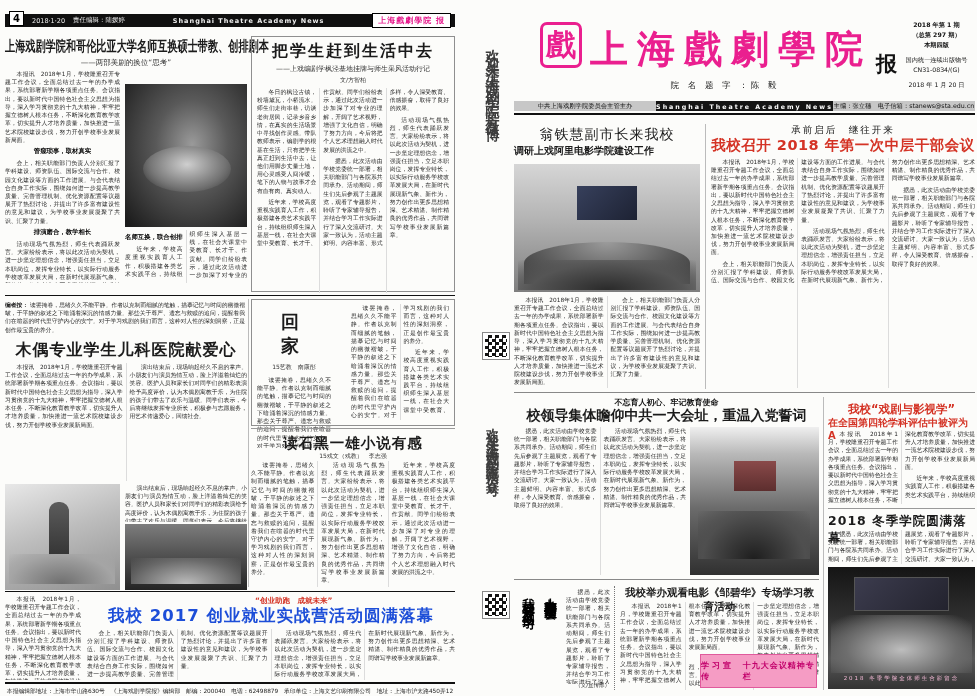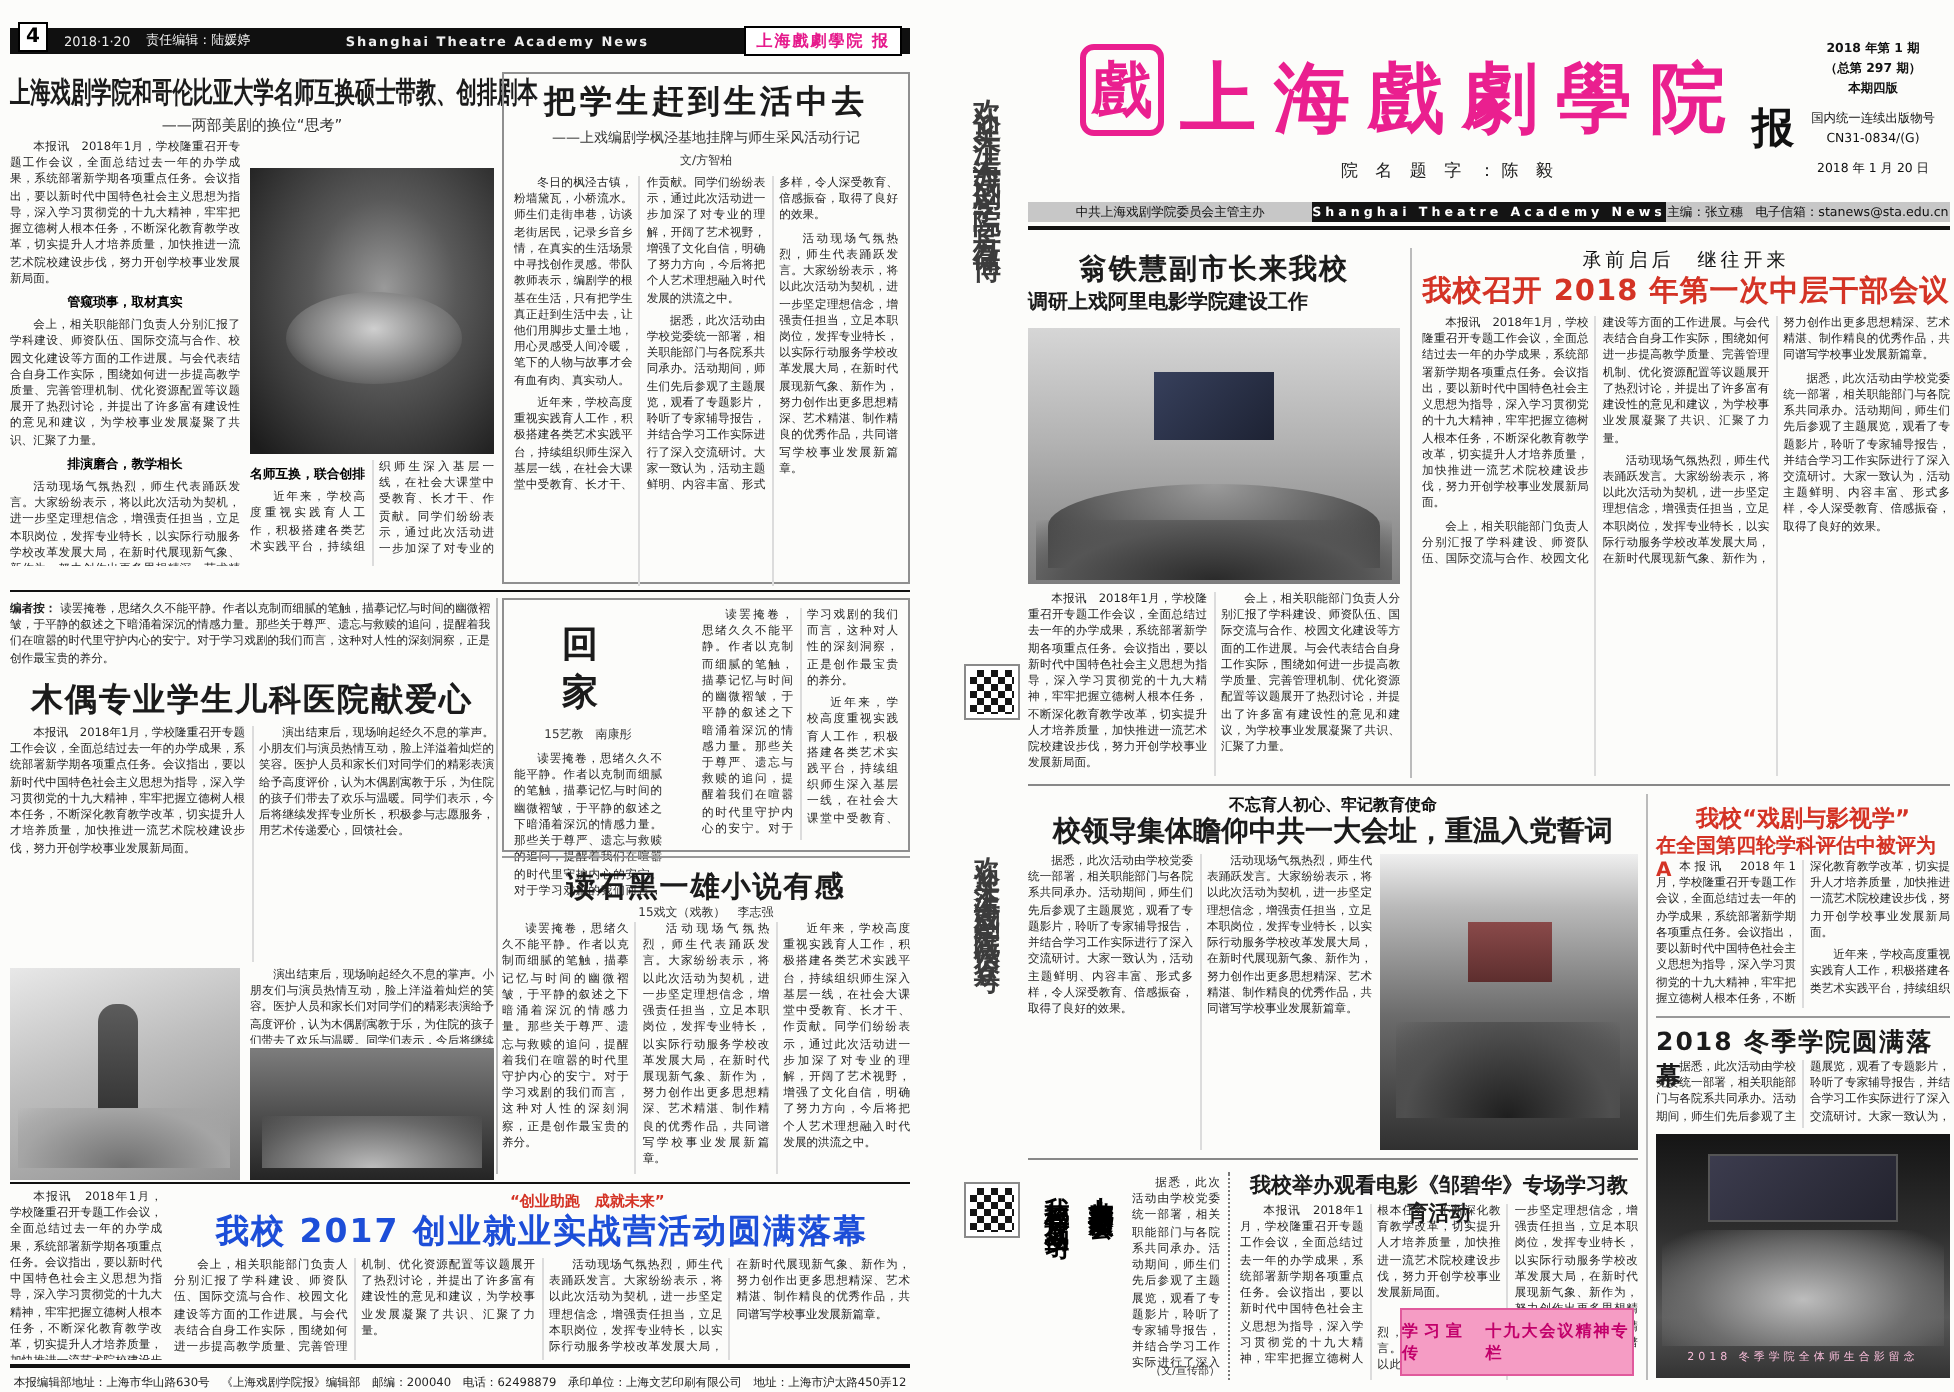--- a/index.html
+++ b/index.html
@@ -166,21 +166,21 @@
       <div style="margin-top:5px">2018 年 1 月 20 日</div>
     </div>
 
     <div class="abs infobar" style="left:0;top:87px;width:461px;height:10px">
       <div style="flex:1">中共上海戏剧学院委员会主管主办</div>
       <div class="mid" style="flex:1.1">Shanghai Theatre Academy News</div>
       <div style="flex:1">主编：张立穗　电子信箱：stanews@sta.edu.cn</div>
     </div>
     <div class="abs rule-h" style="left:0;top:99px;width:461px;height:2px"></div>
 
-    <div class="abs" style="left:0;top:112px;width:186px;font-size:14px;font-weight:bold;text-align:center;letter-spacing:1px">翁铁慧副市长来我校</div>
+    <div class="abs" style="left:0;top:112px;width:186px;font-size:14px;font-weight:normal;text-align:center;letter-spacing:1px">翁铁慧副市长来我校</div>
     <div class="abs" style="left:0;top:130px;width:186px;font-size:10px;font-weight:bold;text-align:left">调研上戏阿里电影学院建设工作</div>
     <div class="abs photo" style="left:0;top:150px;width:186px;height:128px;background:linear-gradient(180deg,#d6d6d6 0%,#b2b2b2 45%,#7e7e7e 100%)">
       <div class="abs" style="left:63px;top:22px;width:60px;height:34px;background:linear-gradient(135deg,#37405c,#1d2233)"></div>
       <div class="abs" style="left:10px;top:78px;width:166px;height:42px;background:radial-gradient(ellipse at 50% 0%,#9b9b9b 0%,#5a5a5a 60%,#353535 100%);border-radius:50% 50% 0 0"></div>
       <div class="abs" style="left:4px;top:96px;width:178px;height:30px;background:radial-gradient(ellipse at 50% 100%,#2a2a2a 0%,#555 60%,rgba(90,90,90,0) 100%)"></div>
     </div>
     <div class="abs tiny cols2" style="left:0;top:282px;width:186px;height:92px">
       <div class="p">本报讯　2018年1月，学校隆重召开专题工作会议，全面总结过去一年的办学成果，系统部署新学期各项重点任务。会议指出，要以新时代中国特色社会主义思想为指导，深入学习贯彻党的十九大精神，牢牢把握立德树人根本任务，不断深化教育教学改革，切实提升人才培养质量，加快推进一流艺术院校建设步伐，努力开创学校事业发展新局面。</div>
       <div class="p">会上，相关职能部门负责人分别汇报了学科建设、师资队伍、国际交流与合作、校园文化建设等方面的工作进展。与会代表结合自身工作实际，围绕如何进一步提高教学质量、完善管理机制、优化资源配置等议题展开了热烈讨论，并提出了许多富有建设性的意见和建议，为学校事业发展凝聚了共识、汇聚了力量。</div>
     </div>

